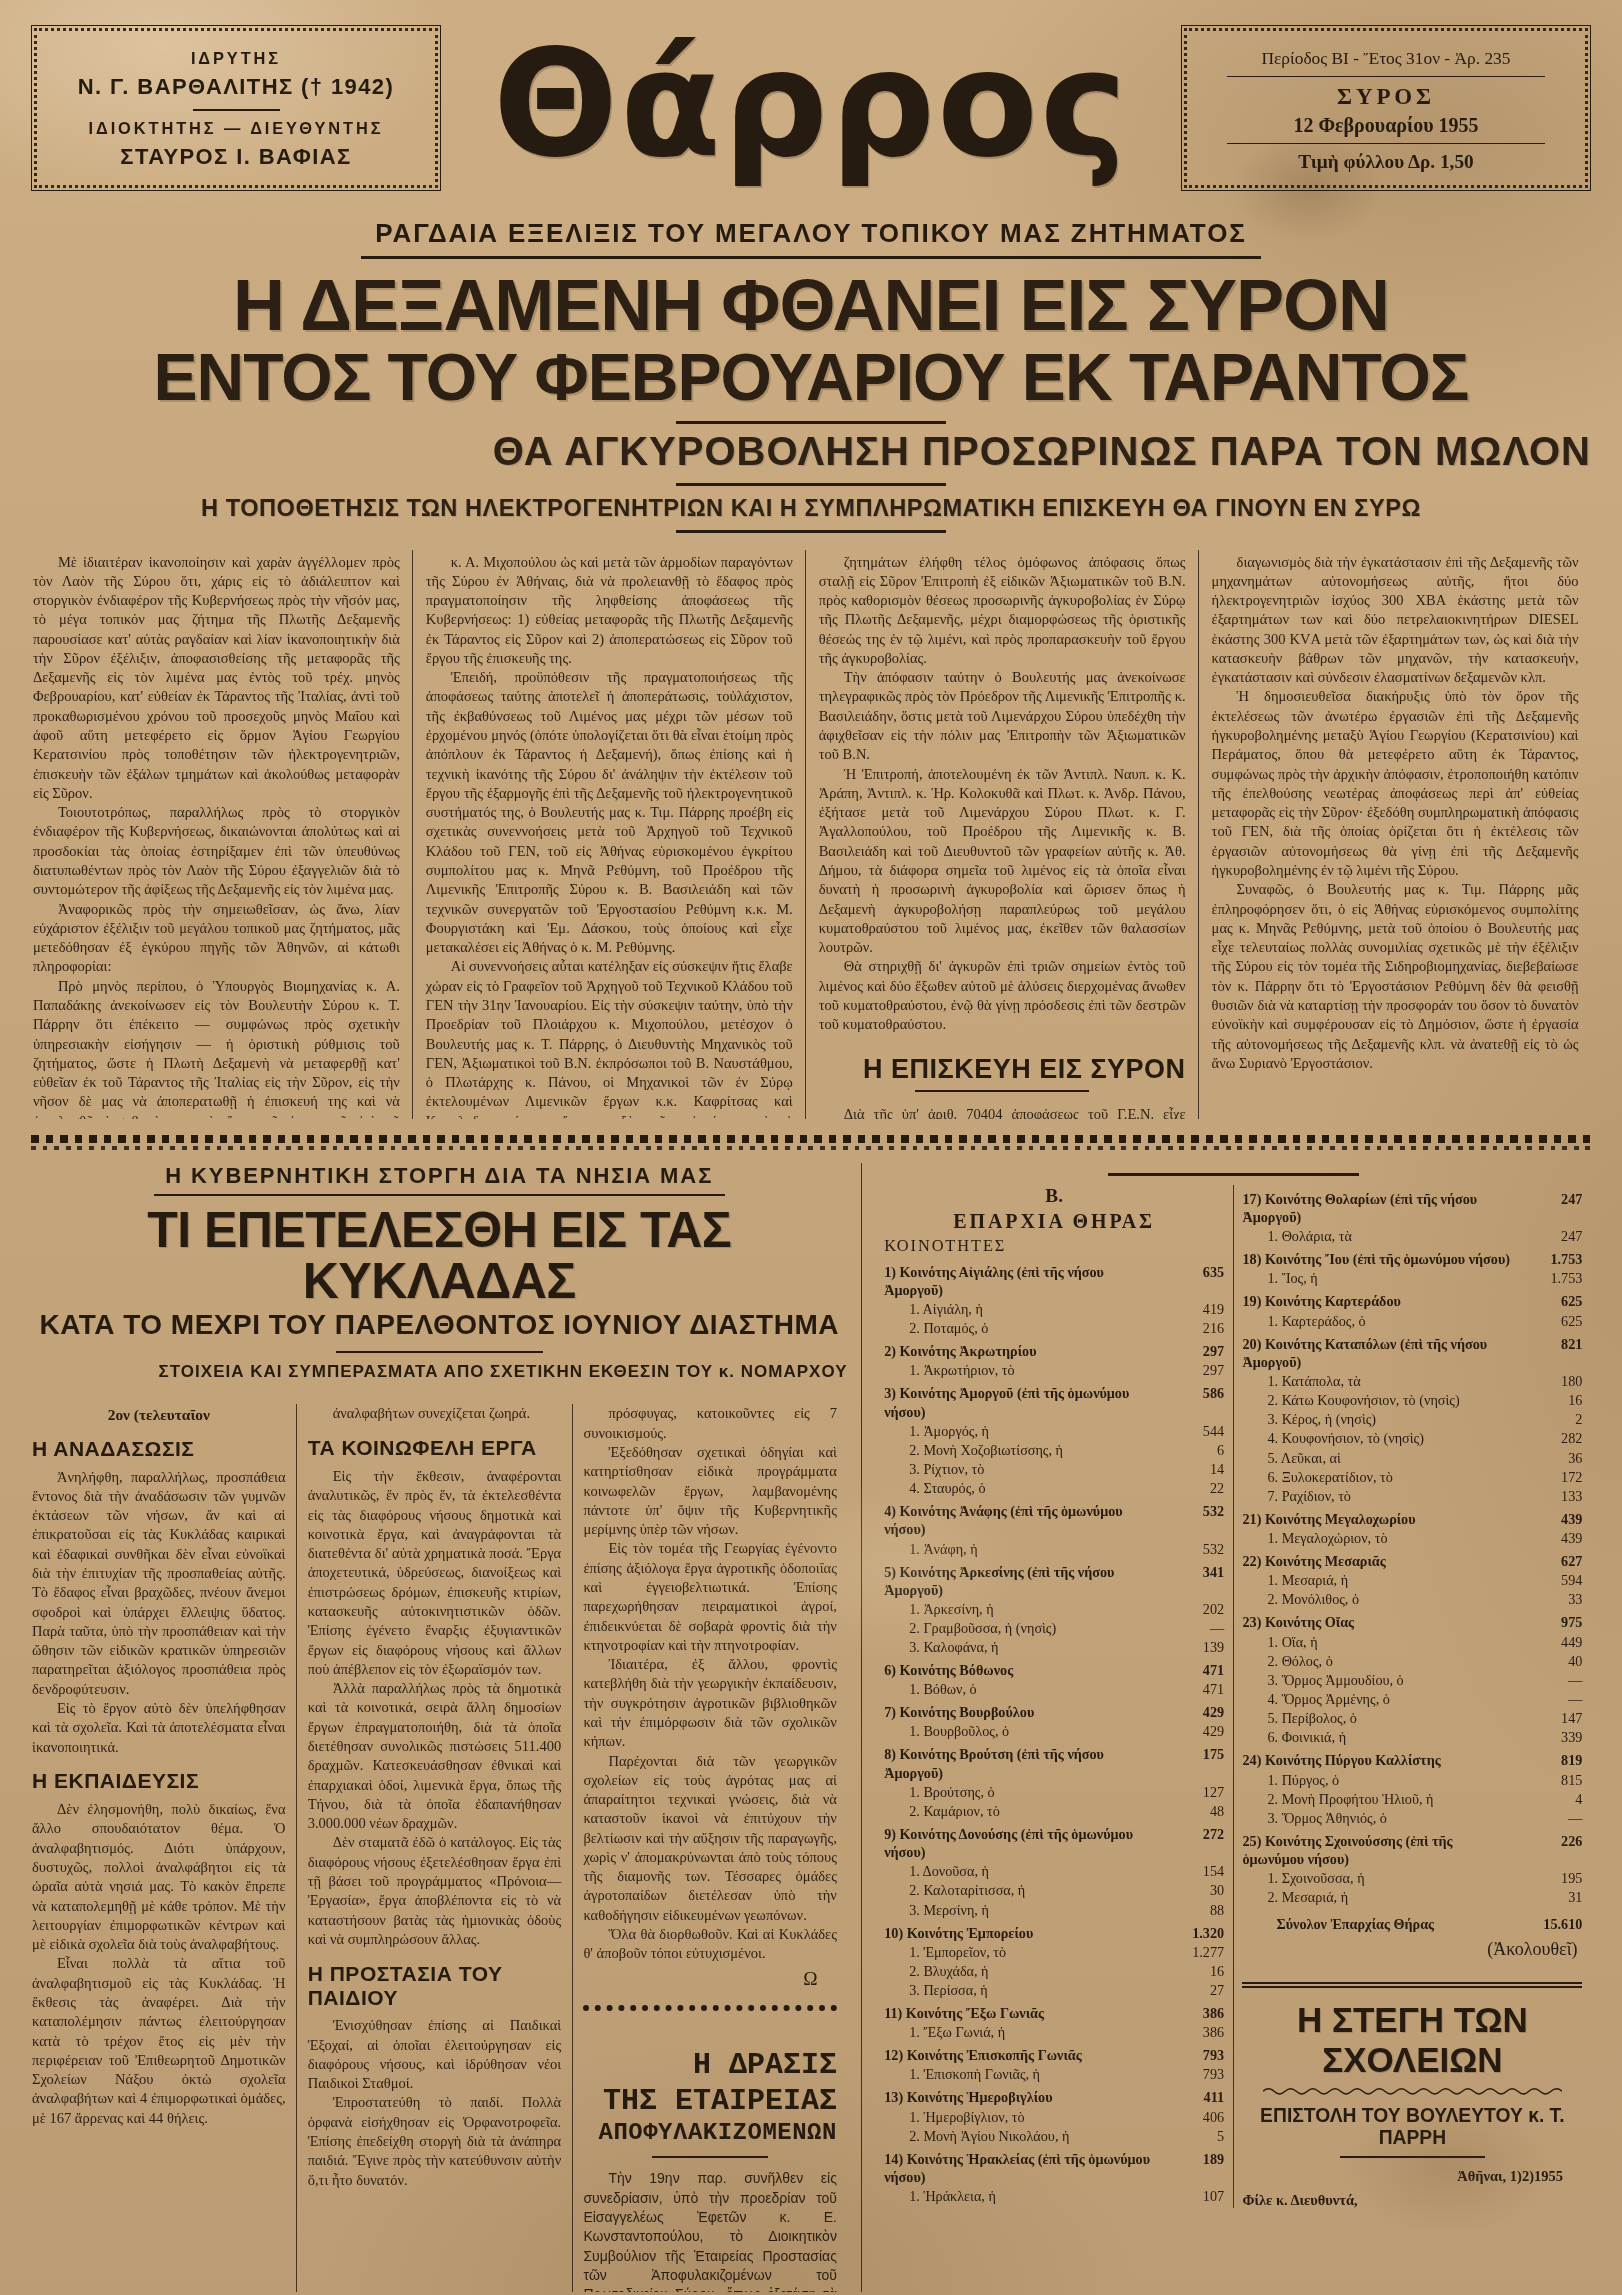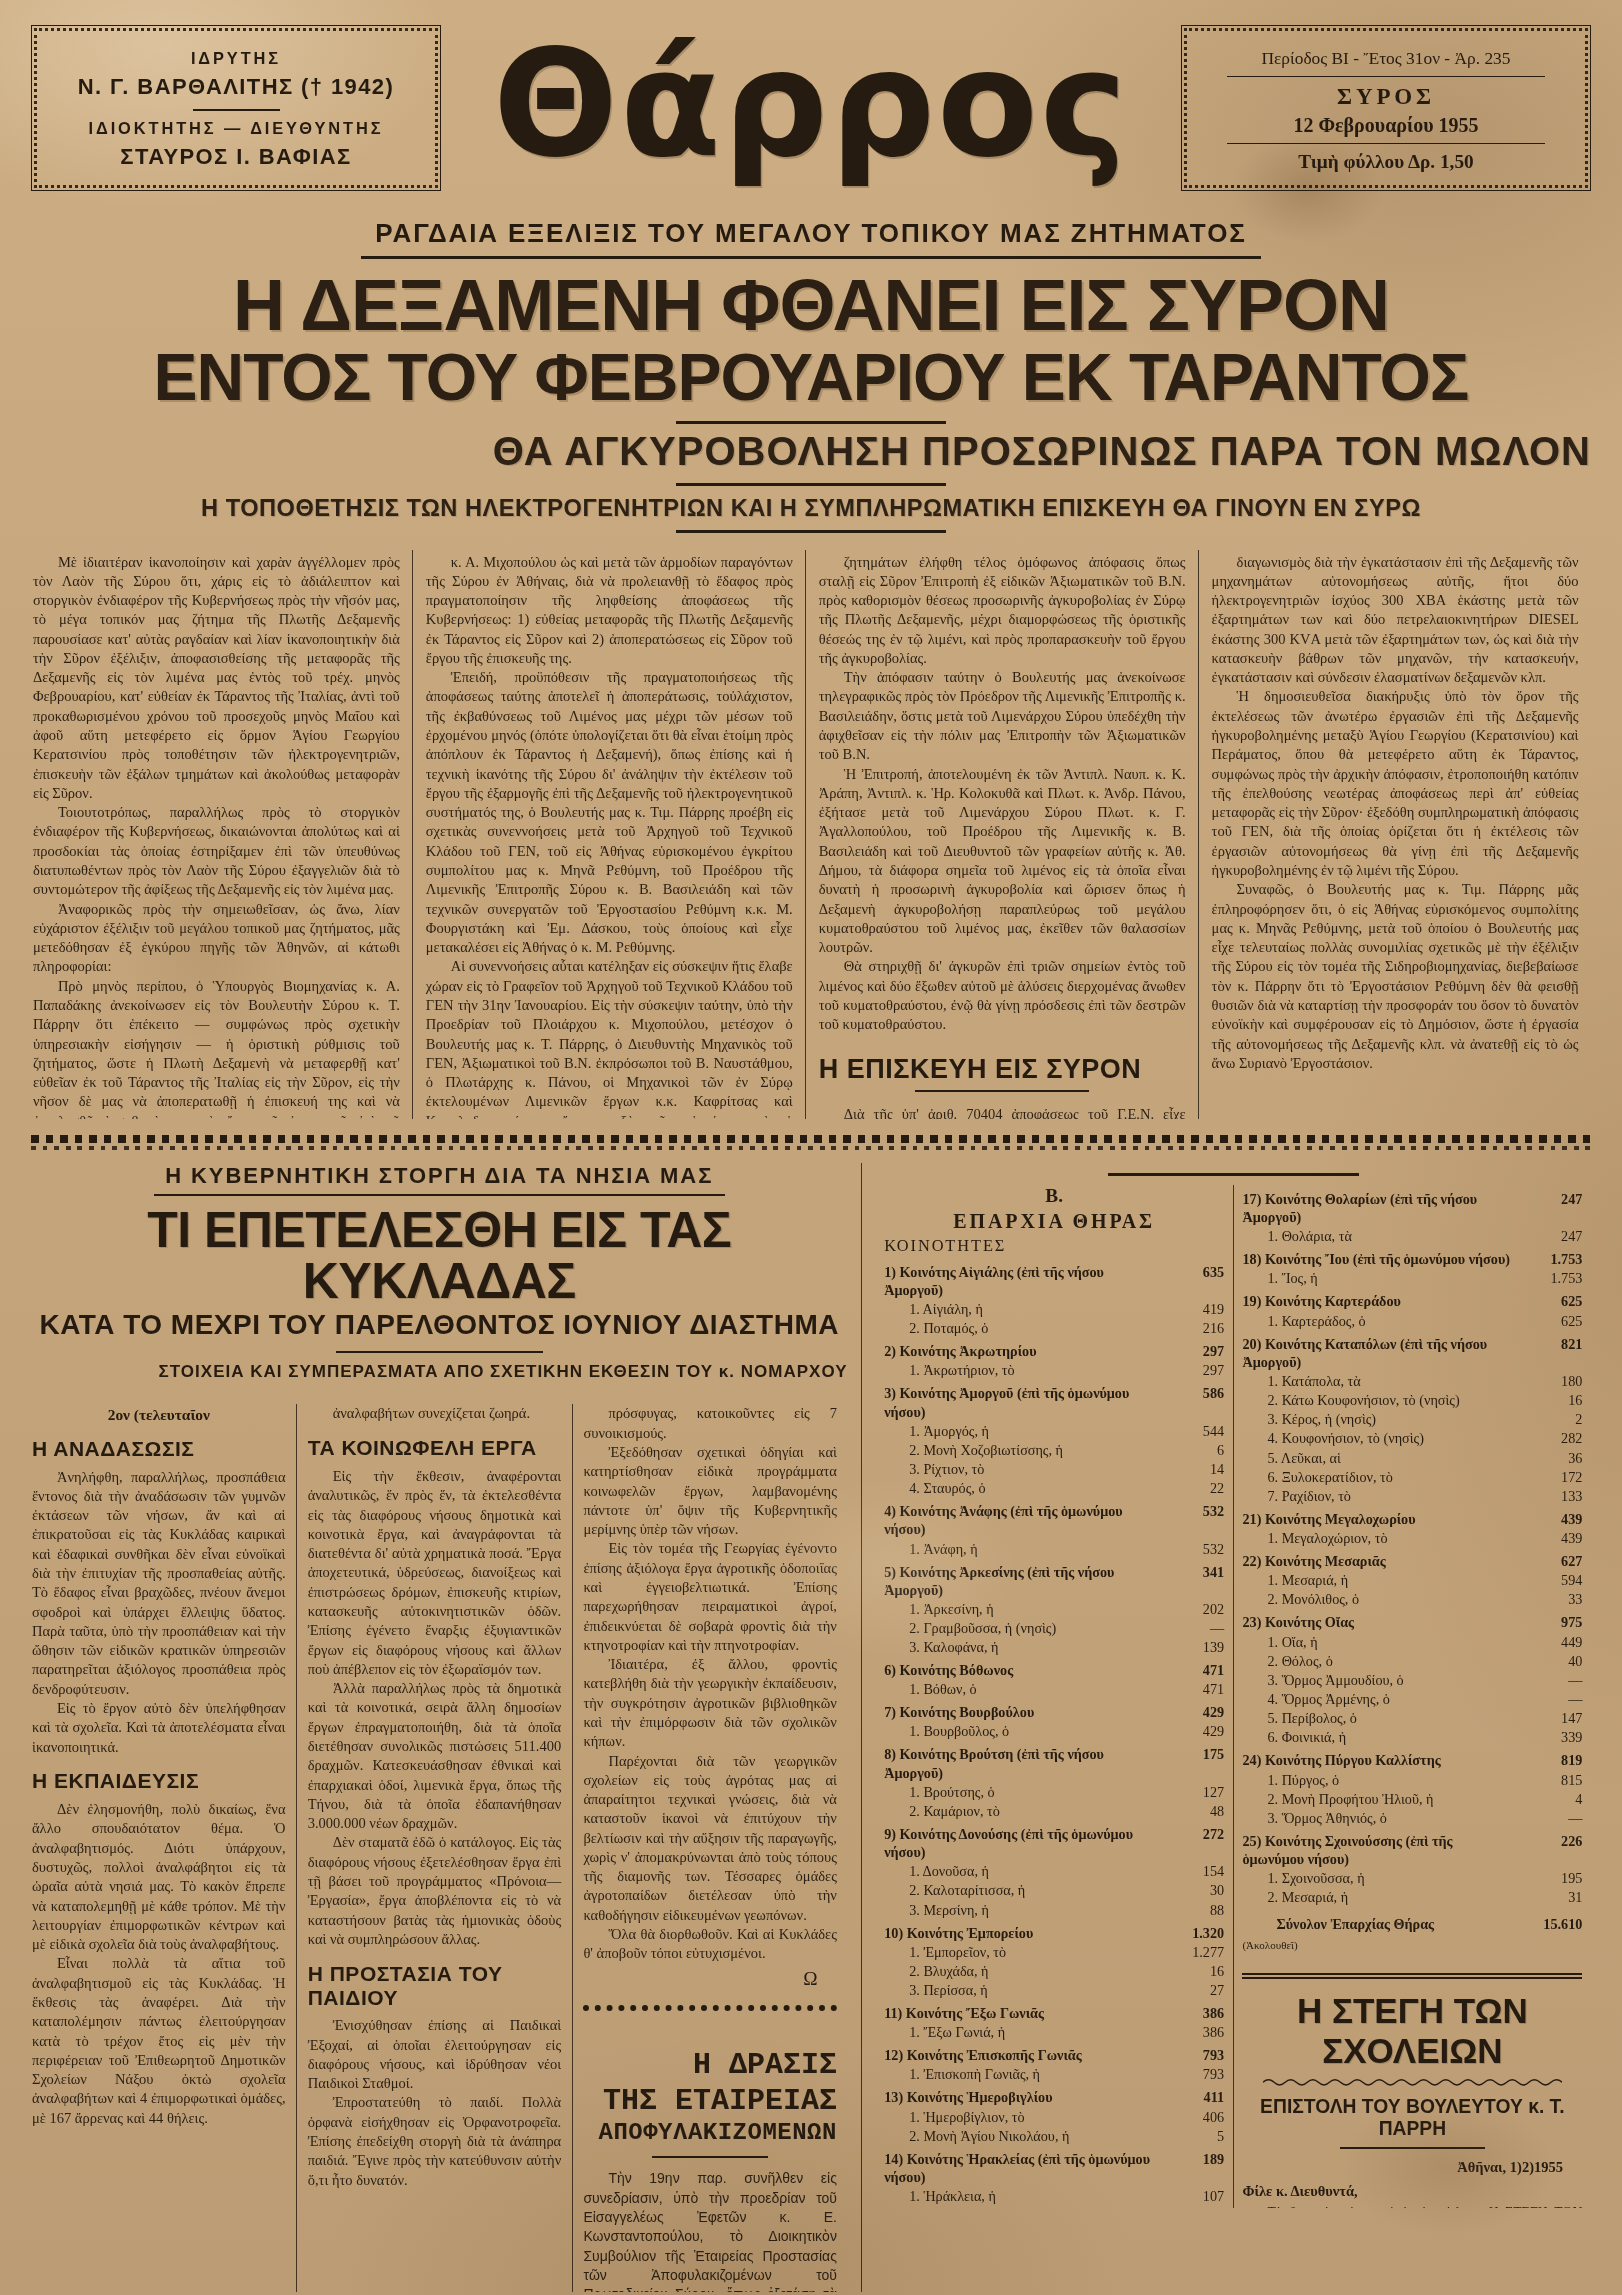--- a/index.html
+++ b/index.html
@@ -79,21 +79,21 @@
     text-shadow:1px 1px 0 rgba(62,42,20,.18);
   }
   .lead-cols{display:flex;margin-top:16.4px;height:569px;overflow:hidden;}
   .lcol{flex:1;padding:2.9px 12.5px 0;border-left:1.4px solid var(--ink-soft);overflow:hidden;}
   .lcol:first-child{border-left:none;padding-left:1.9px;}
   .para{
     font-size:14.5px;line-height:1.33;text-align:justify;text-indent:25px;
     color:#2a1f13;
   }
   .inline-subhead{
-    text-align:left;font-family:"Liberation Sans","DejaVu Sans",sans-serif;
+    text-align:right;font-family:"Liberation Sans","DejaVu Sans",sans-serif;
     font-weight:700;font-size:27px;letter-spacing:0.5px;margin:19.3px 0 3.9px;
   }
   .inline-subhead-rule{width:174px;border-top:2.9px solid var(--ink);margin:4.8px auto 13.5px;}
 
   
   .bigdivider{margin:16.4px 31px 0;}
   .bigdivider .r1{height:7.7px;background:repeating-linear-gradient(90deg,var(--ink) 0 7.7px,transparent 7.7px 14.5px);}
   .bigdivider .r2{height:4.8px;margin-top:2.9px;background:repeating-linear-gradient(90deg,var(--ink) 0 4.8px,transparent 4.8px 11.6px);opacity:.85;}
 
   
@@ -159,21 +159,21 @@
   .crow{display:flex;align-items:baseline;font-size:14.2px;line-height:1.28;margin:1px 0;}
   .crow .clabel{flex:1;padding-left:21px;text-indent:-21px;}
   .crow .cval{width:68px;text-align:right;flex:none;}
   .crow[data-kind="community"]{margin-top:4.8px;}
   .crow[data-kind="community"] .clabel{font-weight:700;padding-left:0;text-indent:0;}
   .crow[data-kind="community"] .cval{font-weight:700;}
   .crow[data-kind="settlement"] .clabel{padding-left:46px;text-indent:-21px;}
   .crow.total{margin-top:8.7px;}
   .crow.total .clabel{font-weight:700;padding-left:34px;text-indent:0;}
   .crow.total .cval{font-weight:700;}
-  .follows{font-size:11px;margin:5.8px 4.8px 0 0;}
+  .follows{text-align:right;font-size:18px;margin:5.8px 4.8px 0 0;}
 
   
   .school{margin-top:22px;}
   .school .dblrule{border-top:2.4px solid var(--ink);border-bottom:2.4px solid var(--ink);height:5.8px;}
   .school-h1{
     text-align:center;font-family:"Liberation Sans","DejaVu Sans",sans-serif;
     font-weight:700;font-size:35px;margin-top:12.5px;letter-spacing:0px;
     text-shadow:1px 1px 0 rgba(62,42,20,.2);
   }
   .wavy{display:block;margin:6.8px auto 3.9px;width:88%;height:7.7px;}

